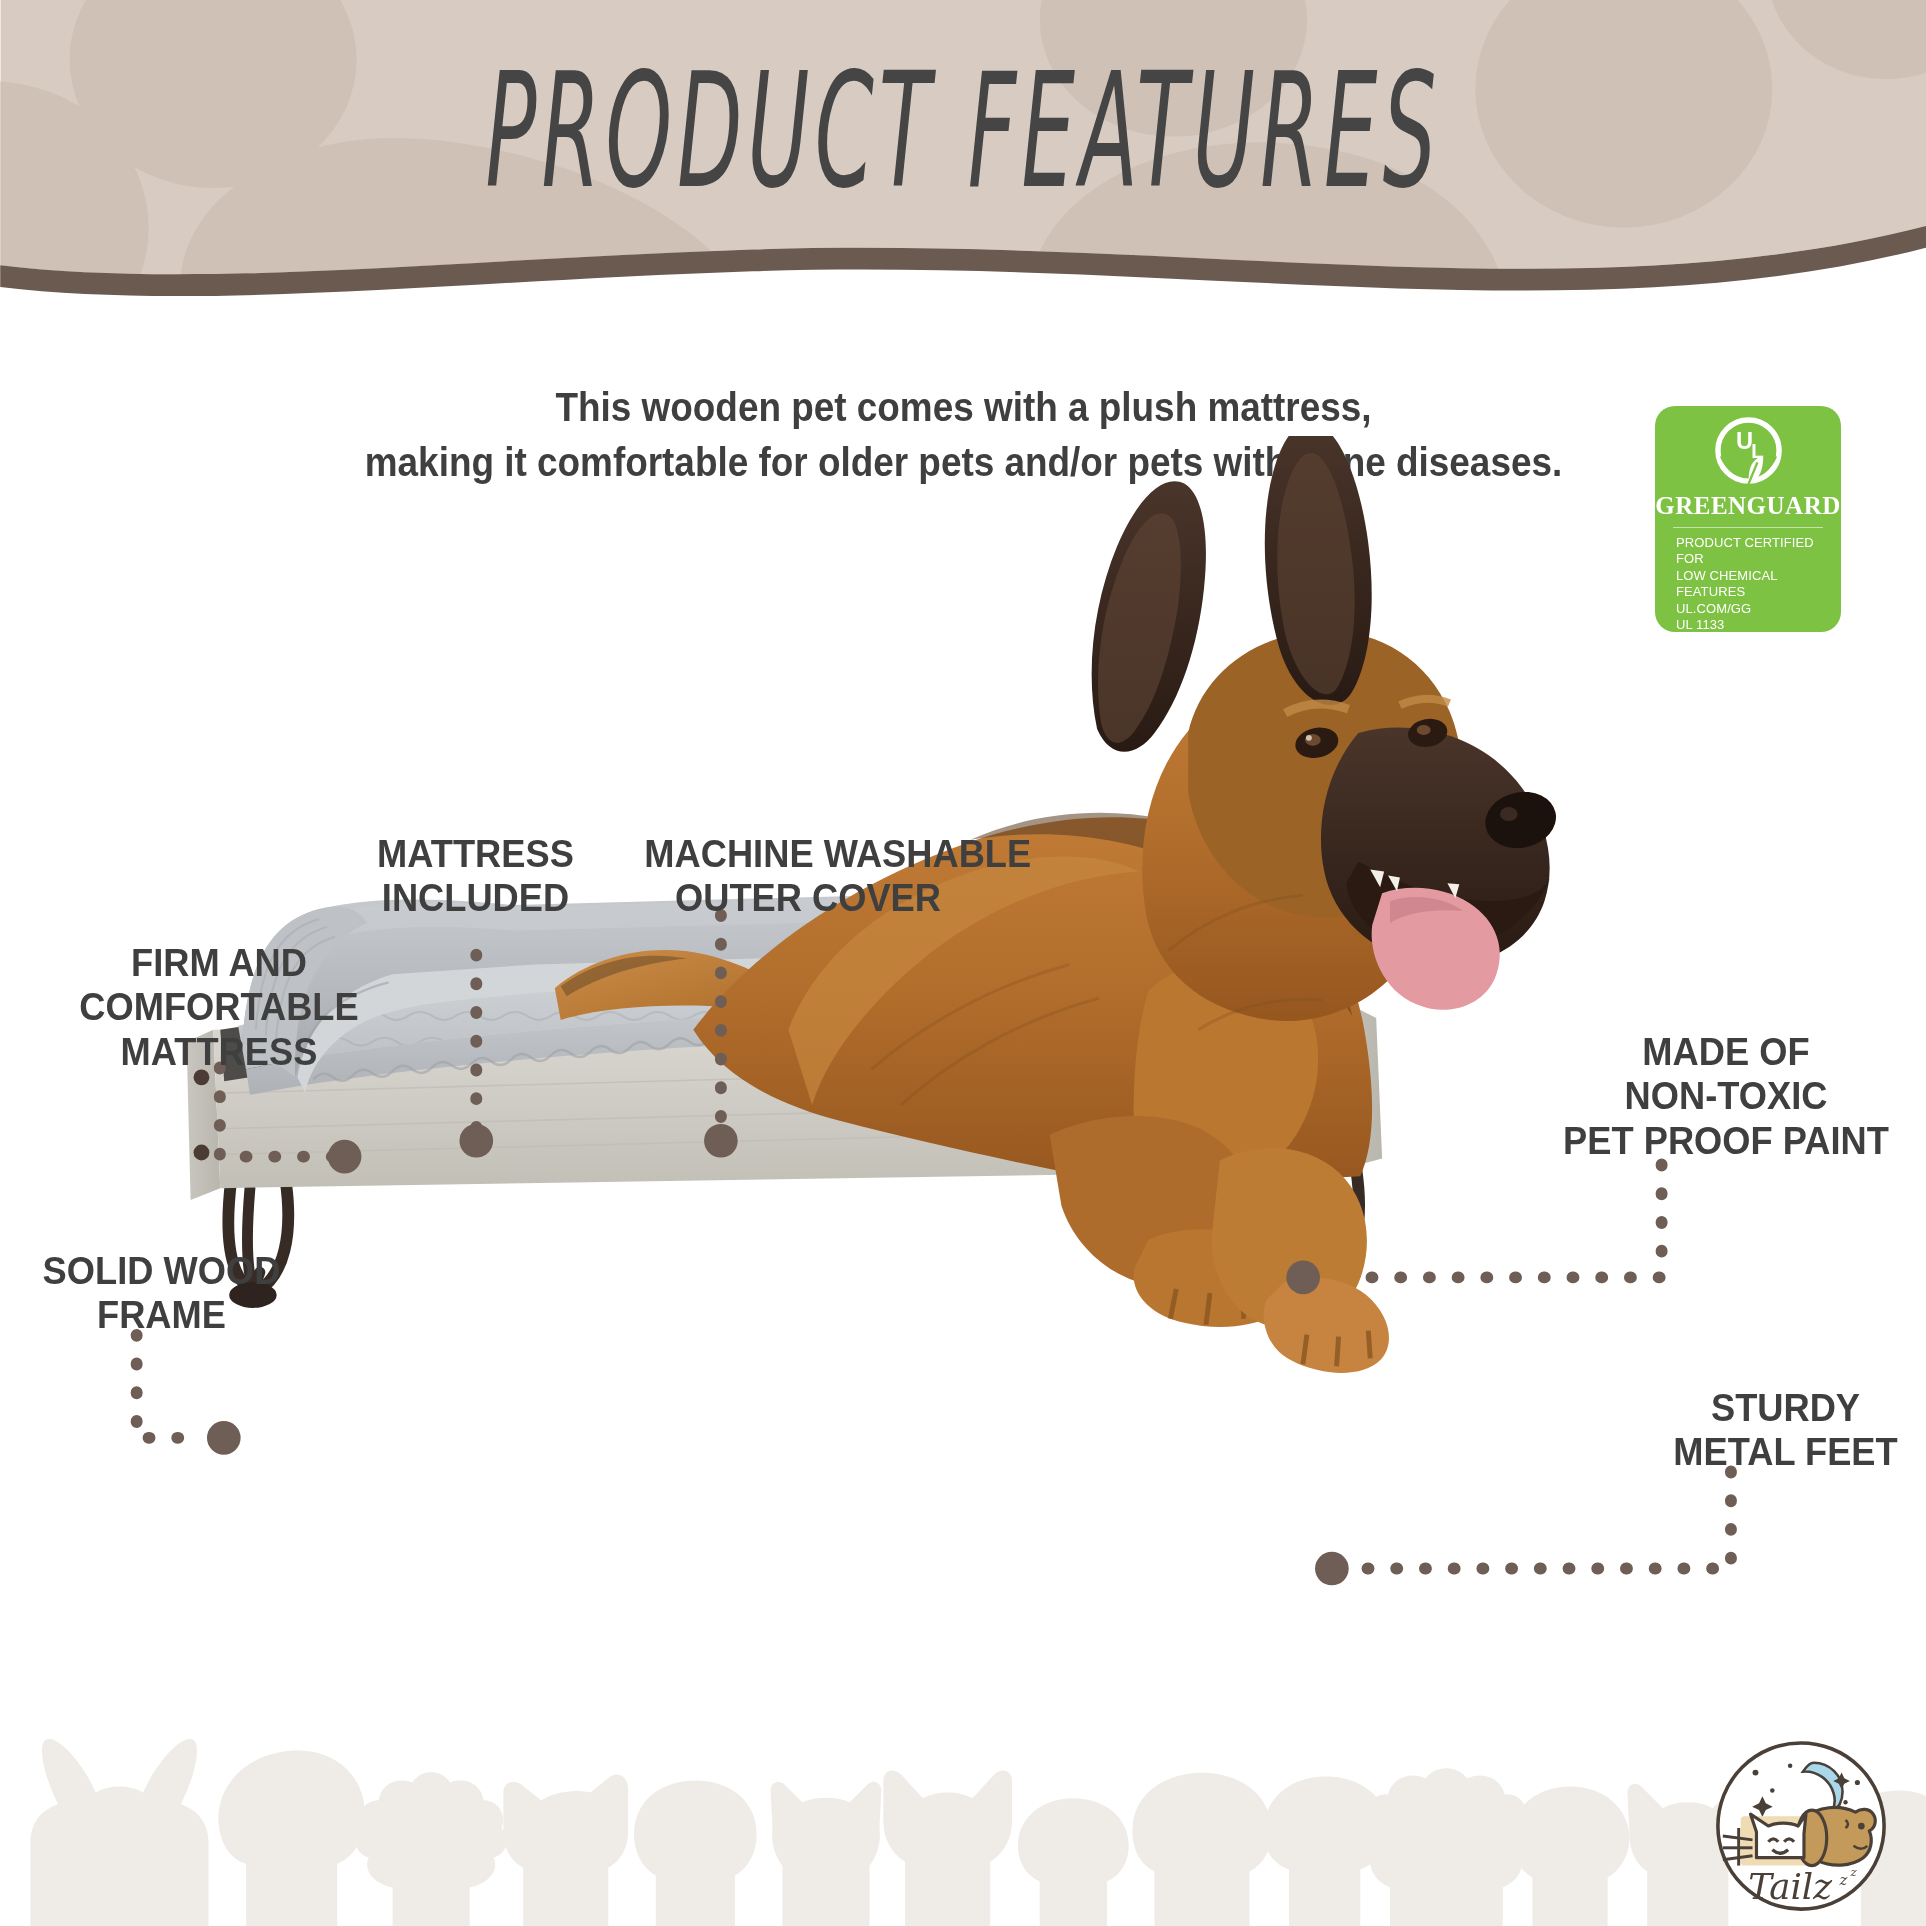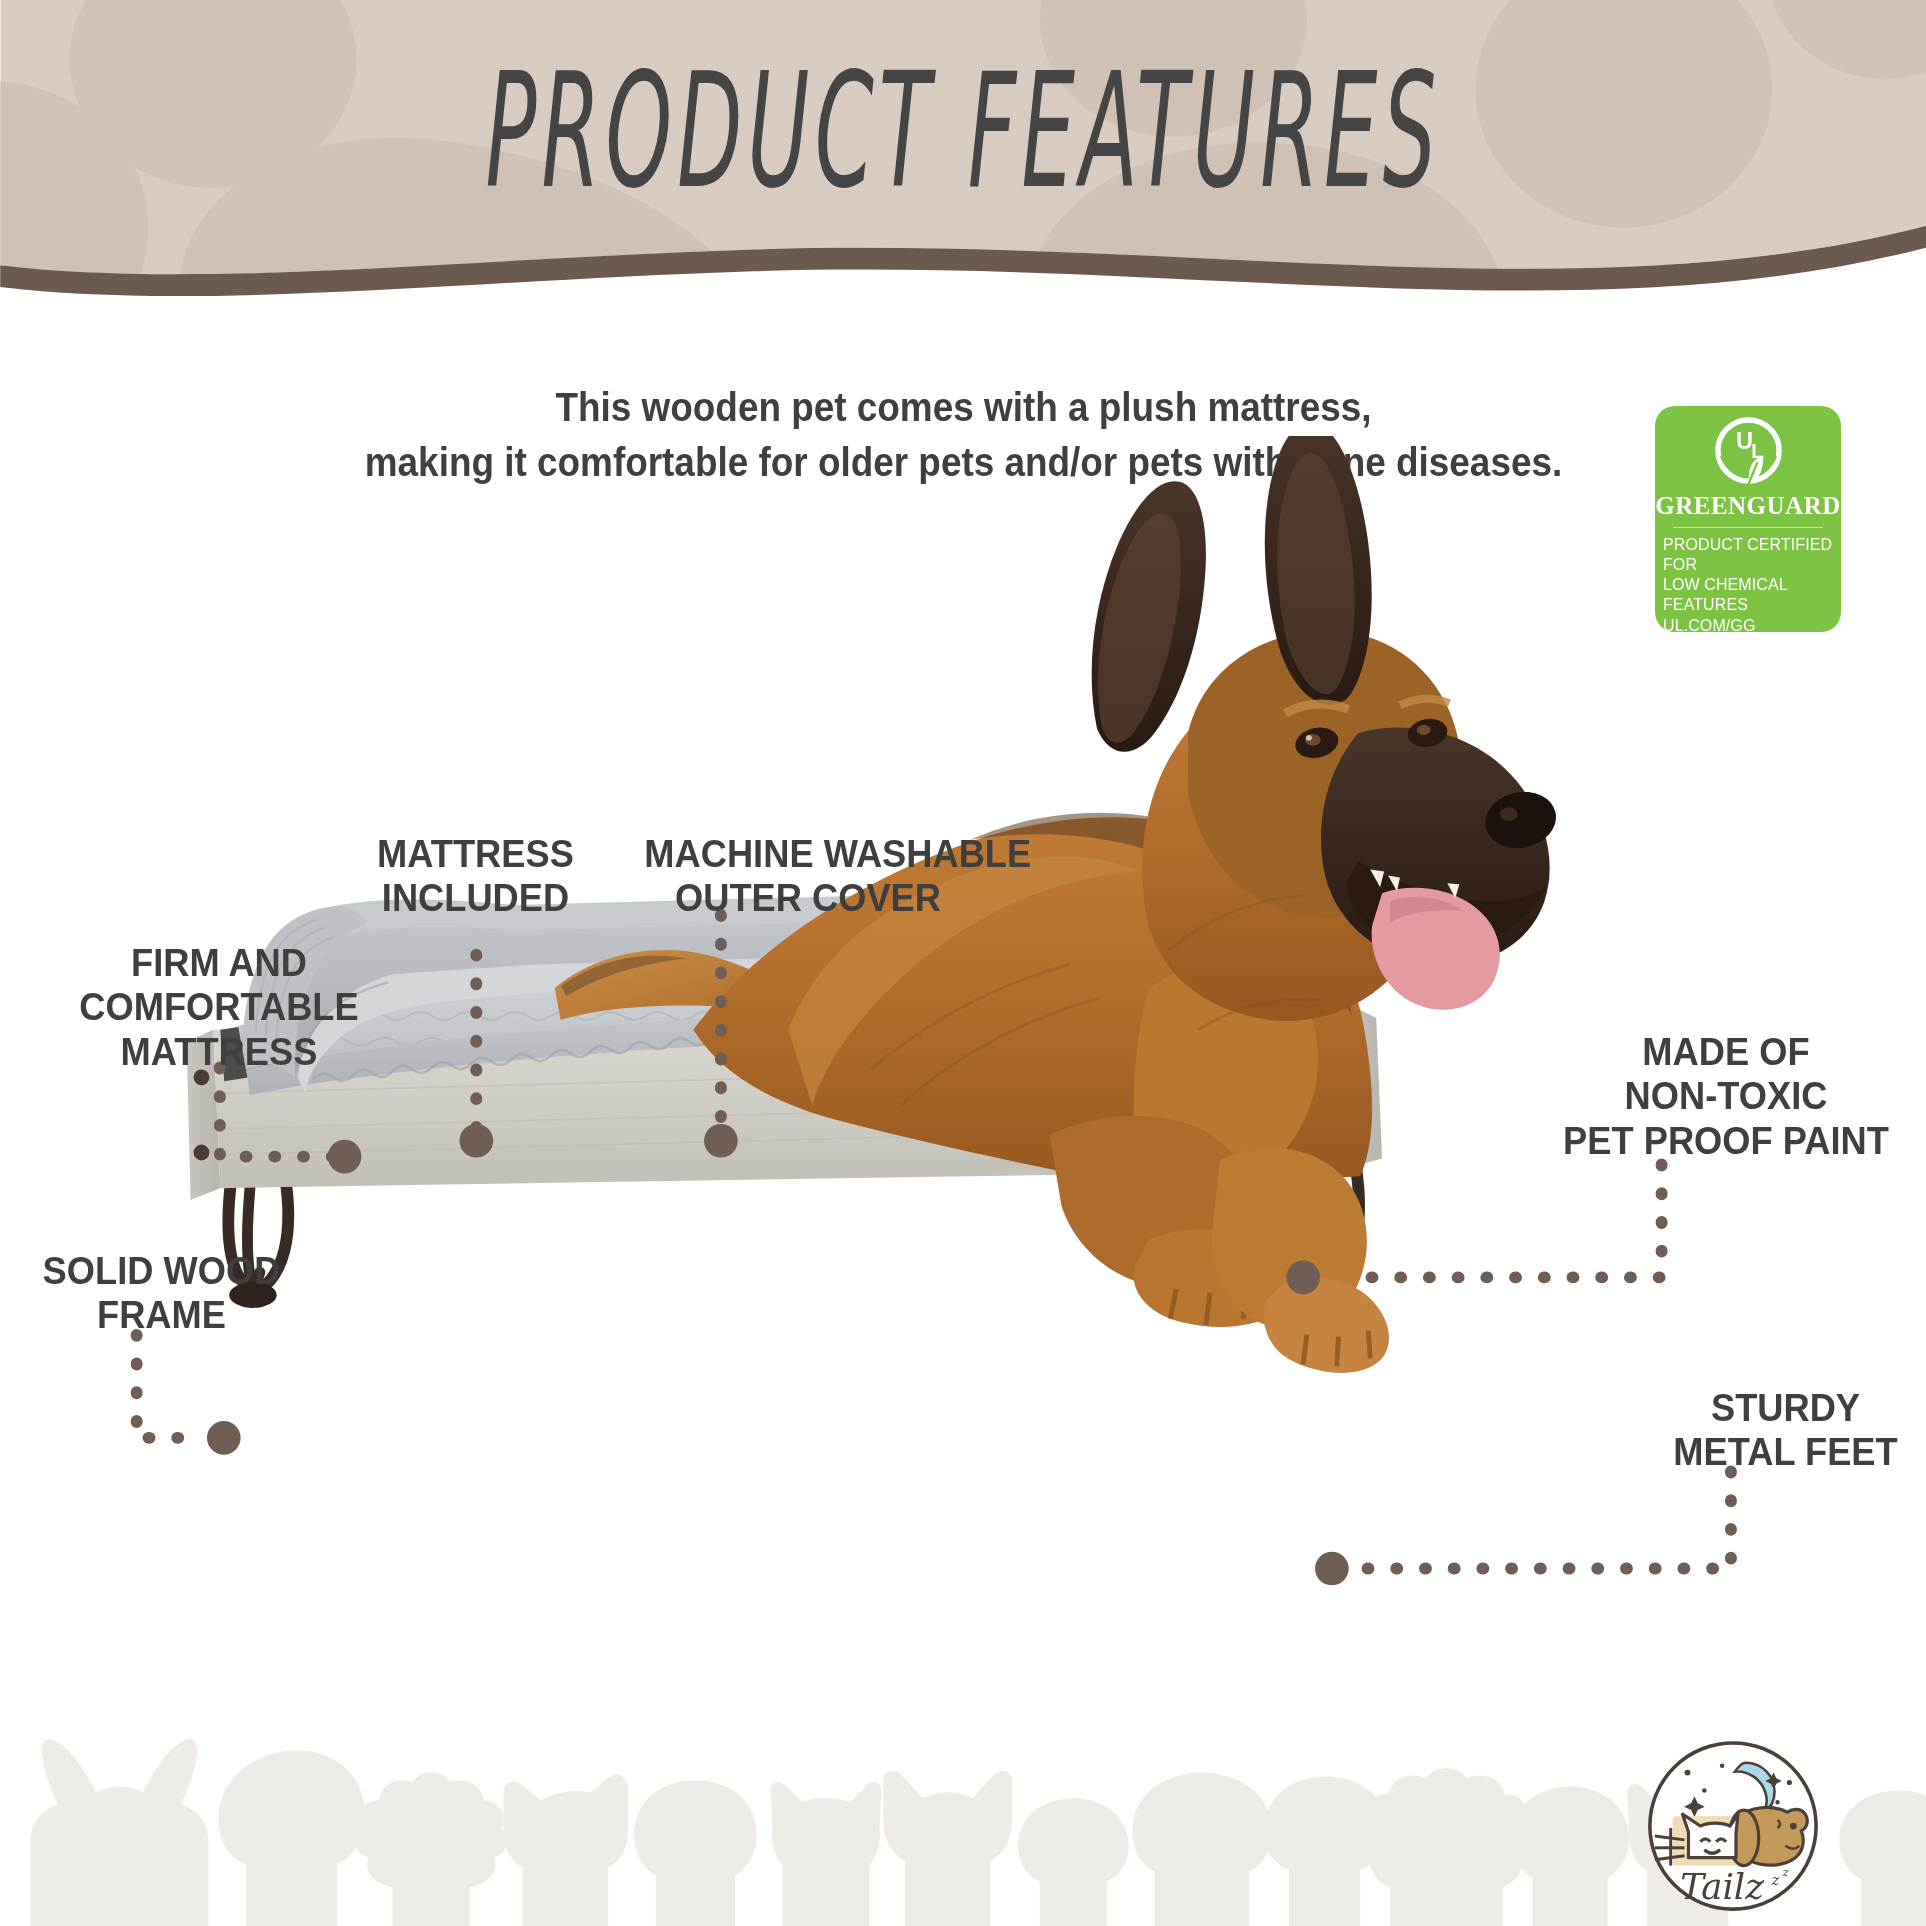--- a/index.html
+++ b/index.html
@@ -43,22 +43,22 @@
     background:#7dc242; border-radius:20px; color:#fff;
     text-align:center; overflow:hidden;
   }
   .gg-mark { margin:11px auto 3px; width:73px; height:73px; position:relative; }
   .gg-name {
     font-size:25px; font-weight:700; letter-spacing:0.5px;
     font-family:Liberation Serif, serif; line-height:1;
   }
   .gg-rule { width:150px; height:1px; background:rgba(255,255,255,.55); margin:9px auto 7px; }
   .gg-fine {
-    font-size:16px; line-height:1.26; text-align:left;
-    padding-left:8px; letter-spacing:0.1px; font-weight:400;
+    font-size:13px; line-height:1.26; text-align:left;
+    padding-left:1px; letter-spacing:0.1px; font-weight:400;margin-left:20px;
   }
   .gg-rule2 { width:186px; height:1px; background:rgba(255,255,255,.55); margin:8px auto 0; }
   .gg-gold { font-size:17px; letter-spacing:1.5px; padding-top:6px; font-weight:400; }
 
   
   .flabel {
     position:absolute;
     font-family:"Liberation Sans Narrow","Liberation Sans", sans-serif;
     font-size:39px; font-weight:700; line-height:1.14;
     color:#3f3f3f; text-align:center; white-space:nowrap;
@@ -76,21 +76,21 @@
   
   .leaders { position:absolute; left:0; top:0; width:1927px; height:1927px; pointer-events:none; }
 
   
   .scene { position:absolute; left:0; top:436px; width:1927px; height:1148px; }
 
   
   .silhouettes { position:absolute; left:0; bottom:0; width:1927px; height:188px; }
 
   
-  .tailz { position:absolute; left:1627px; top:1735px; width:212px; height:186px; }
+  .tailz { position:absolute; left:1695px; top:1735px; width:212px; height:186px; }
 </style>
 </head>
 <body>
 
 <div id="stage">
 
   <div class="header-wrap">
     <svg class="header-svg" width="1927" height="297" viewBox="0 0 1946 300">
       <defs>
         <clipPath id="hdrClip">

